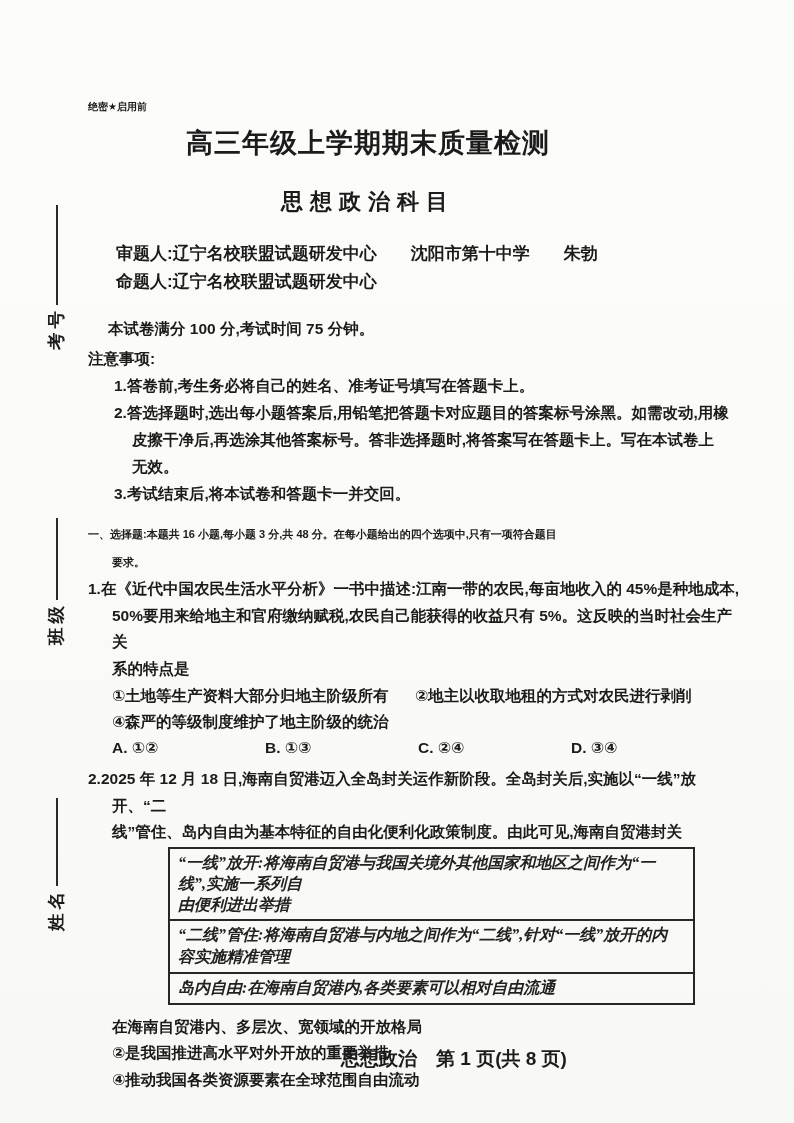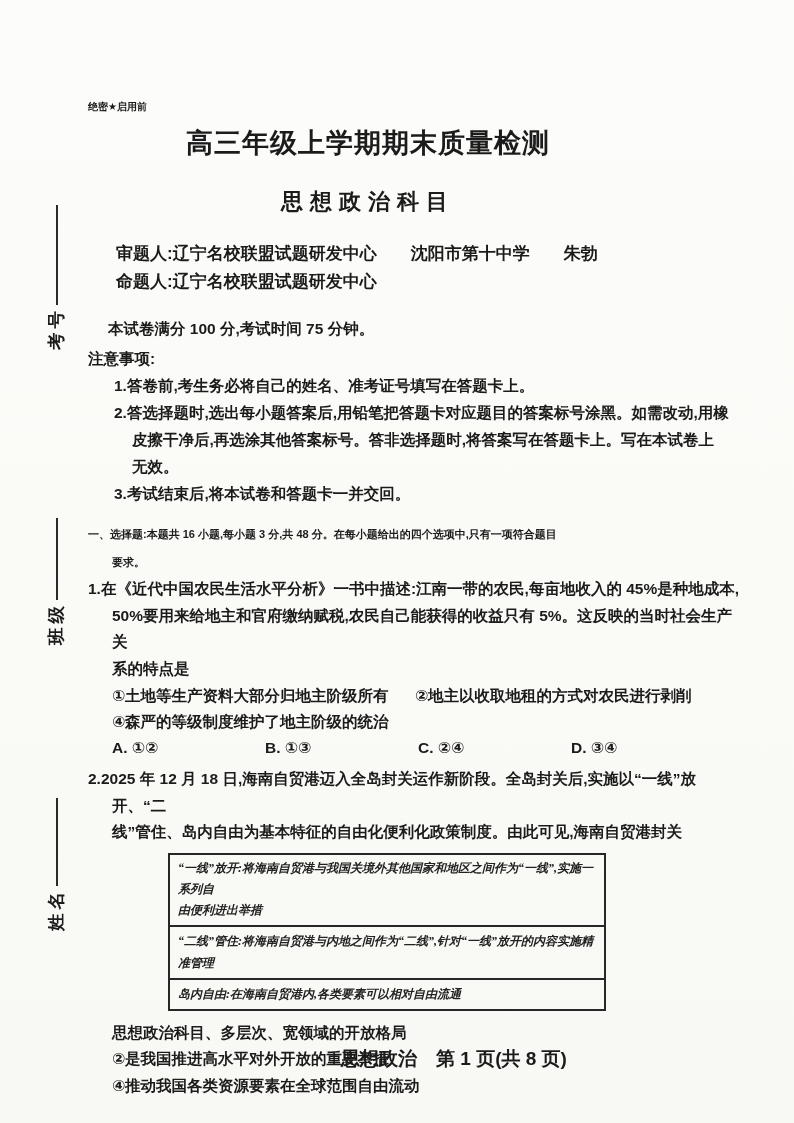--- a/index.html
+++ b/index.html
@@ -44,27 +44,27 @@
   }
   .q2-items{margin-left:24px;margin-top:9px;font-size:15.5px;line-height:26.5px;}
   .q2-items div{white-space:pre-line;}
   .choices{
     margin-left:24px;display:flex;
     font-size:15.5px;line-height:26px;
   }
   .choices span{width:153px;flex:0 0 153px;}
   .q2{margin-top:5px;}
   .info-box{
-    margin-left:80px;margin-top:7px;
-    width:438px;
+    margin-left:80px;margin-top:1px;
+    width:527px;
     border:2px solid #272727;
     box-sizing:border-box;
     font-family:"Liberation Serif","DejaVu Serif",serif;
     font-style:italic;font-weight:700;
-    font-size:12px;color:#222;
+    font-size:16px;color:#222;
   }
   .info-box .row{
     padding:3px 10px 4px 8px;line-height:21px;white-space:pre-line;
   }
   .info-box .row + .row{border-top:2px solid #272727;}
   .info-box .row.single{line-height:22px;}
   .footer{
     position:absolute;left:1px;top:1046px;width:100%;
     padding-left:112px;box-sizing:border-box;
     text-align:center;font-size:19px;font-weight:700;
@@ -147,21 +147,21 @@
     <div class="q2">
       <div class="q-stem">2.2025 年 12 月 18 日,海南自贸港迈入全岛封关运作新阶段。全岛封关后,实施以“一线”放开、“二
 线”管住、岛内自由为基本特征的自由化便利化政策制度。由此可见,海南自贸港封关</div>
       <div class="info-box">
         <div class="row">“一线”放开:将海南自贸港与我国关境外其他国家和地区之间作为“一线”,实施一系列自
 由便利进出举措</div>
         <div class="row single">“二线”管住:将海南自贸港与内地之间作为“二线”,针对“一线”放开的内容实施精准管理</div>
         <div class="row single">岛内自由:在海南自贸港内,各类要素可以相对自由流通</div>
       </div>
       <div class="q2-items">
-        <div>思想政治科目、多层次、宽领域的开放格局</div>
+        <div>在海南自贸港内、多层次、宽领域的开放格局</div>
         <div>②是我国推进高水平对外开放的重要举措</div>
         <div>④推动我国各类资源要素在全球范围自由流动</div>
       </div>
 
     </div>
 
   </div>
 
   <div class="footer">思想政治　第 1 页(共 8 页)</div>
 

